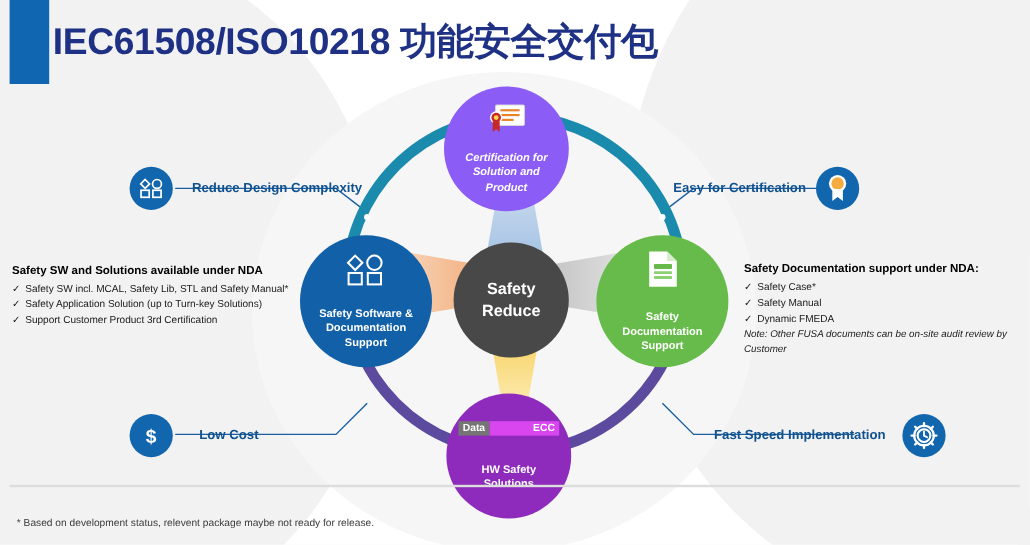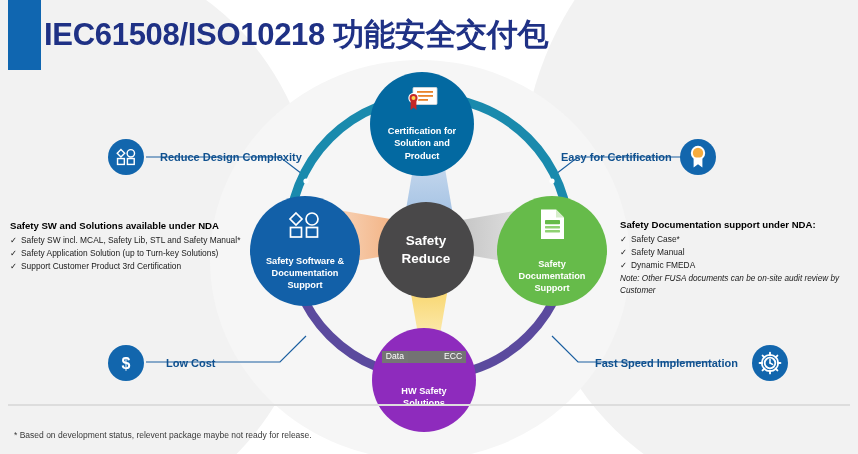--- a/index.html
+++ b/index.html
@@ -69,41 +69,41 @@
   
   #donut{position:absolute;left:249px;top:62px;width:360px;height:350px;}
 
   
   .node{
     position:absolute;border-radius:50%;
     display:flex;flex-direction:column;align-items:center;justify-content:center;
     text-align:center;color:#ffffff;
   }
   .node .nlabel{font-size:9.2px;font-weight:bold;line-height:1.32;}
-  #node-top{left:370px;top:72px;width:104px;height:104px;background:#0369a1;}
+  #node-top{left:370px;top:72px;width:104px;height:104px;background:#8b5cf6;font-style:italic;}
   #node-top .nlabel{margin-top:13px;}
   #node-left{left:250px;top:196px;width:110px;height:110px;background:#1260a8;}
   #node-left .nlabel{margin-top:16px;}
   #node-right{left:497px;top:196px;width:110px;height:110px;background:#66bb4a;}
   #node-right .nlabel{margin-top:17px;}
   #node-bottom{left:372px;top:328px;width:104px;height:104px;background:#8e2bbd;}
   #node-bottom .nlabel{margin-top:19px;}
   #node-center{left:378px;top:202px;width:96px;height:96px;background:#494849;}
   #node-center .clabel{font-size:13.5px;font-weight:bold;line-height:1.35;color:#fff;}
 
   .node-icon{display:block;}
   #icon-top{margin-bottom:-1px;}
   #icon-left{margin-bottom:0px;}
   #icon-right{margin-bottom:0px;}
 
   
   .chips{display:flex;margin-bottom:3px;}
-  .chip{font-size:8.6px;font-weight:normal;color:#fff;padding:1.5px 4px;line-height:1.1;}
+  .chip{font-size:8.6px;font-weight:bold;color:#fff;padding:1.5px 4px;line-height:1.1;}
   .chip-data{background:#757575;}
-  .chip-ecc{background:#737373;padding-left:36px;}
+  .chip-ecc{background:#d946ef;padding-left:36px;}
 </style>
 </head>
 <body>
 
 <div class="stage">
 
   <div class="bg-blob" id="blob-left"></div>
   <div class="bg-blob" id="blob-right"></div>
   <div class="bg-blob" id="blob-center"></div>
 

